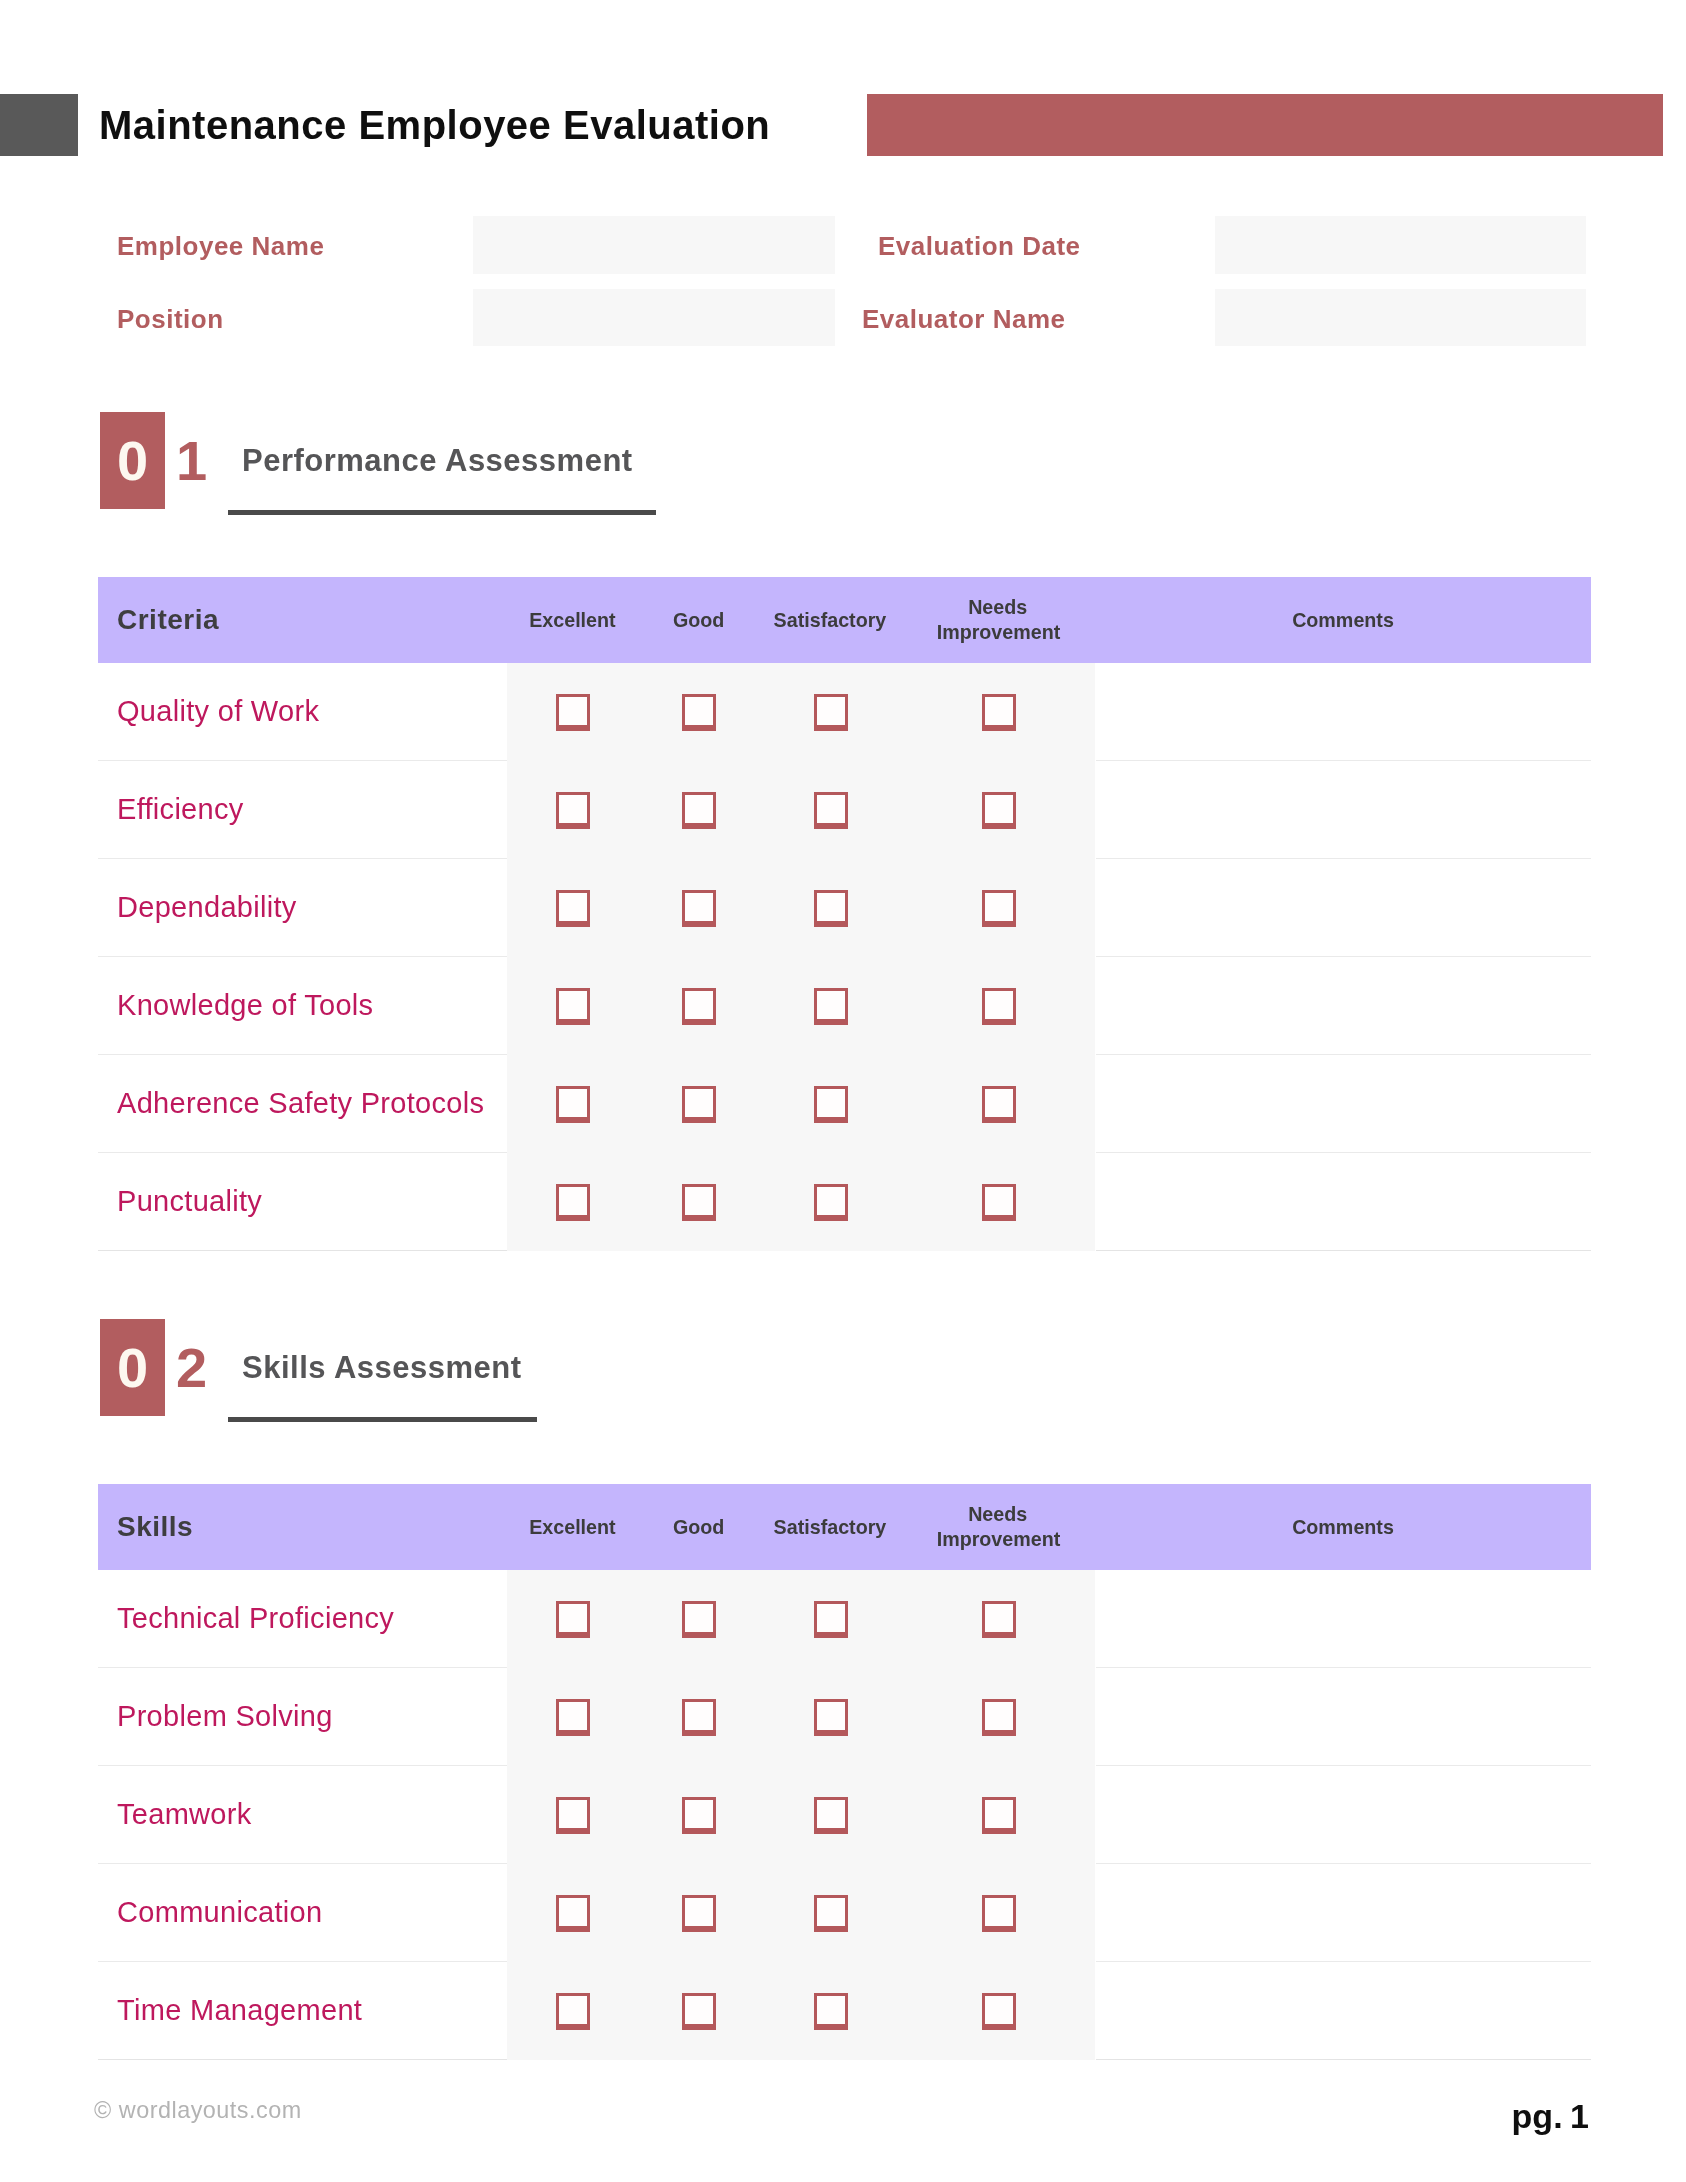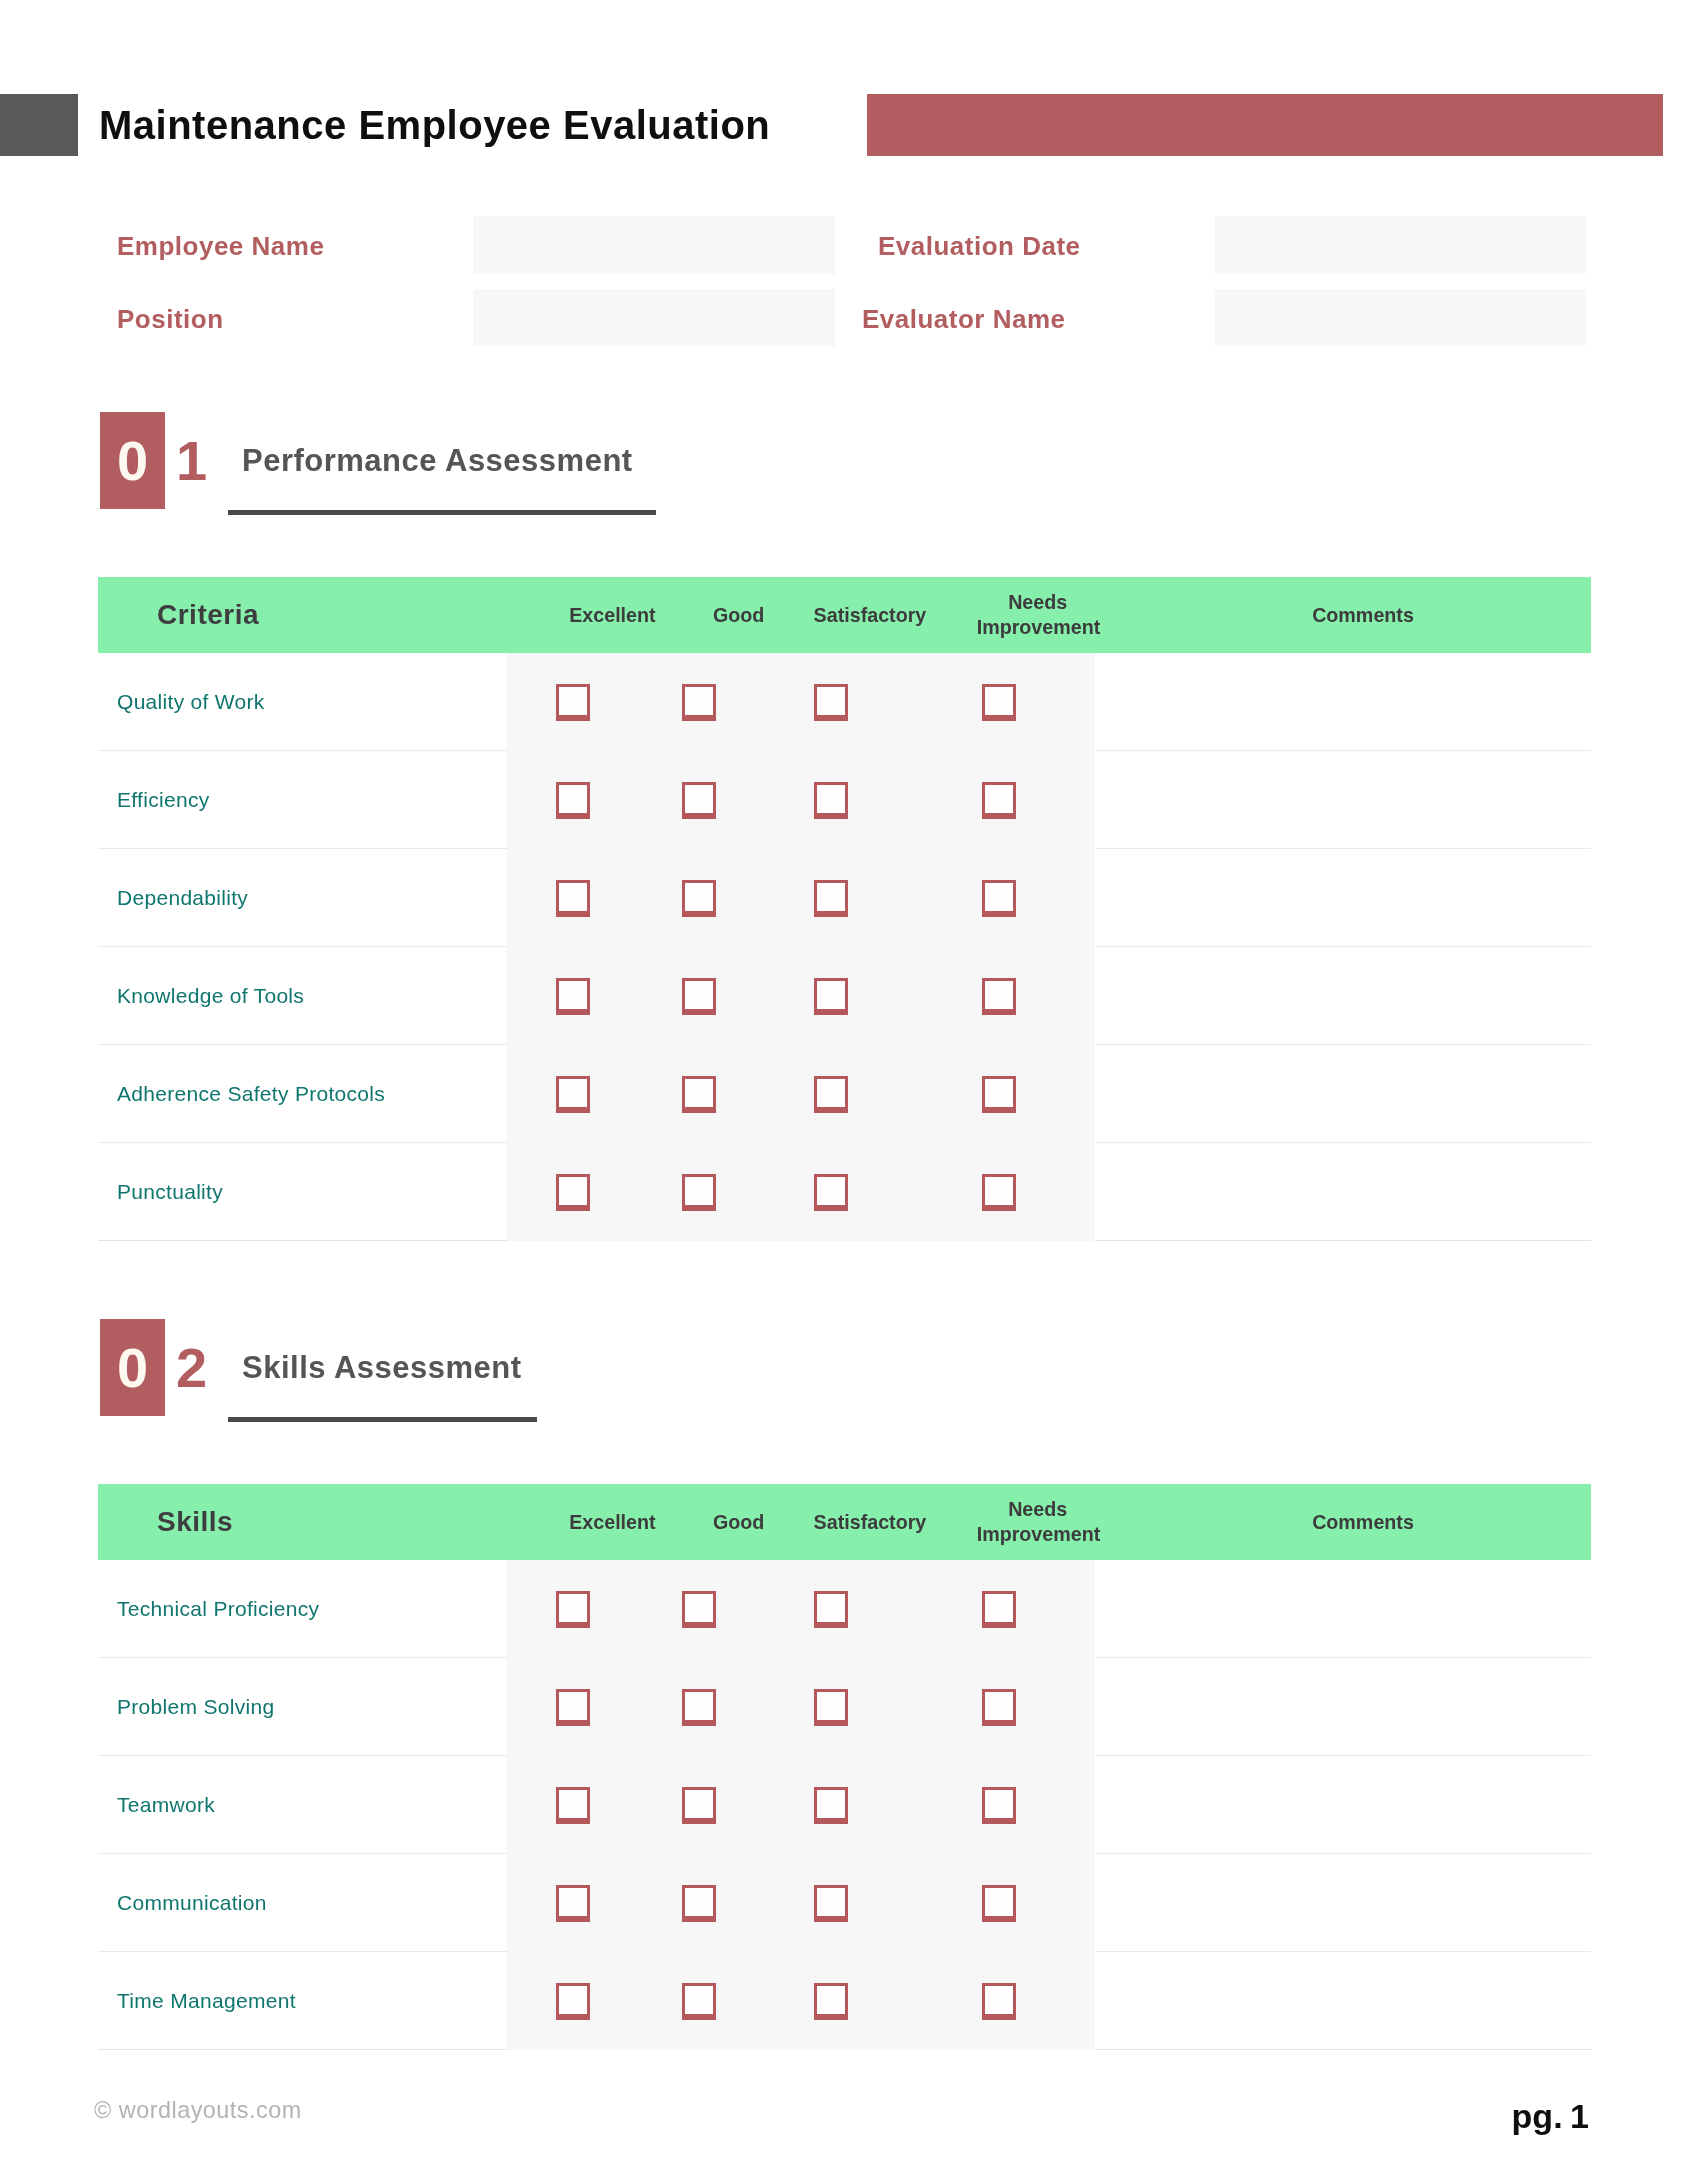--- a/index.html
+++ b/index.html
@@ -52,42 +52,42 @@
   .sec-rule{position:absolute;left:228px;height:4.7px;background:#4a4a4a;}
   .sec1 .num-box,.sec1 .num-plain,.sec1 .sec-title{top:412px;}
   .sec1 .sec-rule{top:510px;width:428px;}
   .sec2 .num-box,.sec2 .num-plain,.sec2 .sec-title{top:1319px;}
   .sec2 .sec-rule{top:1417px;width:309px;}
 
   
   .table-block{position:absolute;left:98px;width:1493px;}
   .tb1{top:577px;} .tb2{top:1484px;}
   .band{
-    height:76px;background:#86efac;display:flex;align-items:stretch;padding-left:40px;
+    height:86px;background:#c4b5fd;display:flex;align-items:stretch;
   }
   .band-label{
     width:409px;box-sizing:border-box;padding-left:19px;
     display:flex;align-items:center;
     font-size:28px;font-weight:bold;color:#3e3e40;letter-spacing:0.5px;
   }
   .band-ratings{width:588px;display:flex;}
   .rating-cell{display:flex;align-items:center;justify-content:center;text-align:center;
     font-size:19.7px;font-weight:bold;color:#3c3c3c;line-height:1.25;}
   .w0{width:131px;} .w1{width:122px;} .w2{width:141px;} .w3{width:195px;}
   .w3 span{display:inline-block;max-width:122px;}
   .band-comments{flex:1;display:flex;align-items:center;justify-content:center;
     font-size:19.7px;font-weight:bold;color:#3c3c3c;}
   .rows{position:relative;}
   .panel-bg{position:absolute;left:409px;top:0;bottom:0;width:588px;background:#f7f7f7;}
   .row{position:relative;height:98px;display:flex;align-items:stretch;}
   .cell{display:flex;align-items:center;}
   .label-cell{
     width:409px;box-sizing:border-box;padding-left:19px;
     border-bottom:1.9px solid #eaeaea;
-    font-size:21px;color:#0f766e;letter-spacing:0.3px;
+    font-size:29px;color:#be185d;letter-spacing:0.3px;
   }
   .check-cell{justify-content:center;position:relative;z-index:1;}
   .comments-cell{flex:1;border-bottom:1.9px solid #eaeaea;}
   .row:last-child .label-cell,.row:last-child .comments-cell{border-bottom:1.9px solid #e4e4e4;}
   .checkbox{
     width:28px;height:28px;background:#fffdfd;
     border:3.7px solid #b4585b;border-bottom-width:6.6px;
     cursor:pointer;
   }
 

